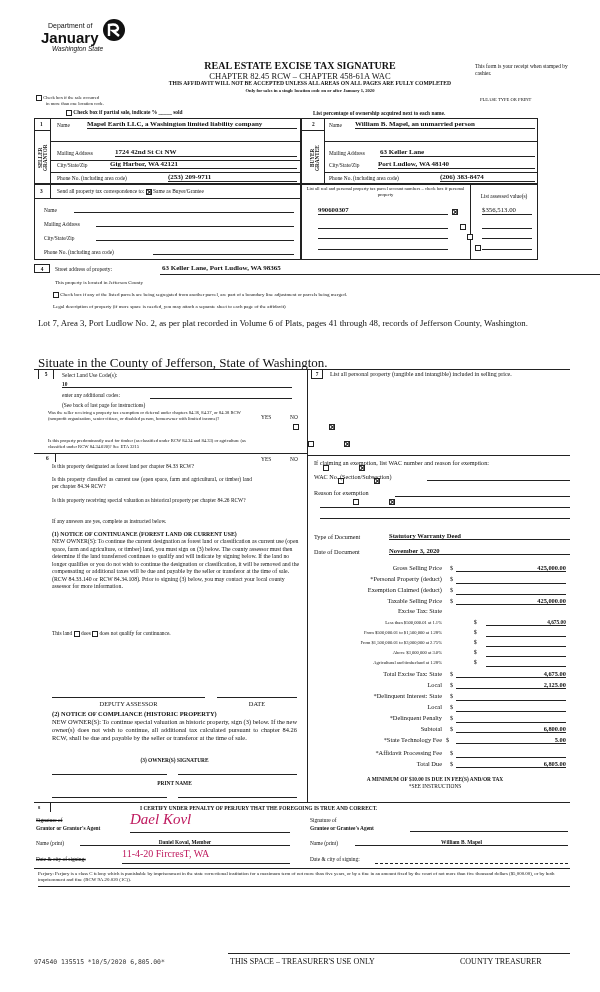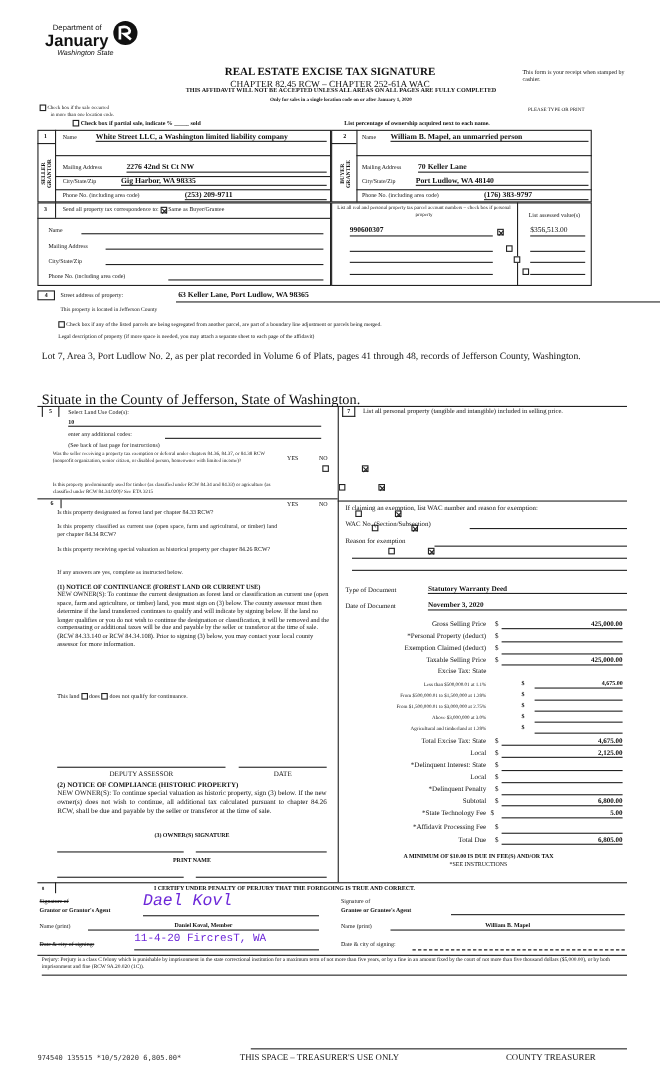--- a/index.html
+++ b/index.html
@@ -16,40 +16,40 @@
   .vline { position: absolute; border-left: 0.8px solid #222; }
   .hline { position: absolute; border-top: 0.8px solid #222; }
   .sm { font-size: 5.4px; }
   .xs { font-size: 4.6px; }
   .md { font-size: 6.4px; }
   .lg { font-size: 8.6px; }
   .val { font-weight: bold; font-size: 7px; }
   .sidelabel { position: absolute; writing-mode: vertical-rl; transform: rotate(180deg); font-size: 5.2px; text-align: center; line-height: 1; }
   .right { text-align: right; }
   .center { text-align: center; }
-  .hand { font-family: Liberation Mono, monospace; font-style: italic; font-size: 12px; color: #6d28d9; }
+  .hand { font-family: Liberation Serif, serif; font-style: italic; font-size: 12px; color: #be185d; }
 </style>
 </head>
 <body>
 
 
 
 
 <div class="abs" style="left:36px;top:14px;width:100px;height:42px;">
   <div class="abs" style="left:12px;top:8px;font-family:'Liberation Sans',sans-serif;font-size:7px;">Department of</div>
   <div class="abs" style="left:5px;top:16px;font-family:'Liberation Sans',sans-serif;font-size:15px;font-weight:bold;line-height:1;">January</div>
   <div class="abs" style="left:16px;top:31px;font-family:'Liberation Sans',sans-serif;font-size:6.5px;font-style:italic;">Washington State</div>
   <svg class="abs" style="left:66px;top:4px;" width="24" height="24" viewBox="0 0 24 24">
     <circle cx="12" cy="12" r="11" fill="#111"></circle>
     <path d="M7 18 L7 7 Q15 5 16 10 Q16 13 11 13 L17 18" stroke="#fff" stroke-width="2.4" fill="none"></path>
   </svg>
 </div>
 
 <div class="abs center b" style="left:150px;top:60px;width:300px;font-size:10px;">REAL ESTATE EXCISE TAX SIGNATURE</div>
-<div class="abs center" style="left:150px;top:71px;width:300px;font-size:8.5px;">CHAPTER 82.45 RCW – CHAPTER 252-61A WAC</div>
+<div class="abs center" style="left:150px;top:71px;width:300px;font-size:8.5px;">CHAPTER 82.45 RCW – CHAPTER 458-61A WAC</div>
 <div class="abs center b" style="left:100px;top:80px;width:420px;font-size:5.6px;">THIS AFFIDAVIT WILL NOT BE ACCEPTED UNLESS ALL AREAS ON ALL PAGES ARE FULLY COMPLETED</div>
 <div class="abs center b xs" style="left:150px;top:88px;width:320px;">Only for sales in a single location code on or after January 1, 2020</div>
 <div class="abs sm" style="left:475px;top:63px;width:110px;line-height:1.3;">This form is your receipt when stamped by cashier.</div>
 <div class="abs xs" style="left:480px;top:97px;">PLEASE TYPE OR PRINT</div>
 
 <div class="abs xs" style="left:36px;top:95px;line-height:1.2;">
   <span class="cb"></span>
   <span>Check box if the sale occurred</span><br>
   <span style="padding-left:10px;">in more than one location code.</span>
 </div>
@@ -65,43 +65,43 @@
 
 
 <div class="vline" style="left:50px;top:118px;height:66px;"></div>
 <div class="abs b sm" style="left:40px;top:121px;">1</div>
 <div class="sidelabel b" style="left:38px;top:138px;width:10px;height:40px;">SELLER GRANTOR</div>
 <div class="hline" style="left:34px;top:130px;width:16px;"></div>
 <div class="hline" style="left:50px;top:141px;width:251px;"></div>
 <div class="hline" style="left:50px;top:160px;width:251px;"></div>
 <div class="hline" style="left:50px;top:172px;width:251px;"></div>
 <div class="abs sm" style="left:57px;top:122px;">Name</div>
-<div class="abs val" style="left:87px;top:120px;width:210px;border-bottom:0.8px solid #222;">White Street LLC, a Washington limited liability company</div>
+<div class="abs val" style="left:87px;top:120px;width:210px;border-bottom:0.8px solid #222;">Mapel Earth LLC, a Washington limited liability company</div>
 <div class="abs sm" style="left:57px;top:150px;">Mailing Address</div>
-<div class="abs val" style="left:115px;top:148px;width:182px;border-bottom:0.8px solid #222;">2276 42nd St Ct NW</div>
+<div class="abs val" style="left:115px;top:148px;width:182px;border-bottom:0.8px solid #222;">1724 42nd St Ct NW</div>
 <div class="abs sm" style="left:57px;top:162px;">City/State/Zip</div>
-<div class="abs val" style="left:110px;top:160px;width:187px;border-bottom:0.8px solid #222;">Gig Harbor, WA 98335</div>
+<div class="abs val" style="left:110px;top:160px;width:187px;border-bottom:0.8px solid #222;">Gig Harbor, WA 42121</div>
 <div class="abs sm" style="left:57px;top:175px;">Phone No. (including area code)</div>
 <div class="abs val" style="left:168px;top:173px;width:129px;border-bottom:0.8px solid #222;">(253) 209-9711</div>
 
 
 <div class="vline" style="left:324px;top:118px;height:66px;"></div>
 <div class="abs b sm" style="left:312px;top:121px;">2</div>
 <div class="sidelabel b" style="left:310px;top:138px;width:12px;height:40px;">BUYER GRANTEE</div>
 <div class="hline" style="left:301px;top:130px;width:23px;"></div>
 <div class="hline" style="left:324px;top:141px;width:214px;"></div>
 <div class="hline" style="left:324px;top:172px;width:214px;"></div>
 <div class="abs sm" style="left:329px;top:122px;">Name</div>
 <div class="abs val" style="left:355px;top:120px;width:180px;border-bottom:0.8px solid #222;">William B. Mapel, an unmarried person</div>
 <div class="abs sm" style="left:329px;top:150px;">Mailing Address</div>
-<div class="abs val" style="left:380px;top:148px;width:155px;border-bottom:0.8px solid #222;">70 Keller Lane</div>
+<div class="abs val" style="left:380px;top:148px;width:155px;border-bottom:0.8px solid #222;">63 Keller Lane</div>
 <div class="abs sm" style="left:329px;top:162px;">City/State/Zip</div>
 <div class="abs val" style="left:378px;top:160px;width:157px;border-bottom:0.8px solid #222;">Port Ludlow, WA  48140</div>
 <div class="abs sm" style="left:329px;top:175px;">Phone No. (including area code)</div>
-<div class="abs val" style="left:440px;top:173px;width:95px;border-bottom:0.8px solid #222;">(176) 383-9797</div>
+<div class="abs val" style="left:440px;top:173px;width:95px;border-bottom:0.8px solid #222;">(206) 383-8474</div>
 
 
 <div class="box" style="left:34px;top:184px;width:267px;height:76px;"></div>
 <div class="box" style="left:301px;top:184px;width:237px;height:76px;"></div>
 <div class="hline" style="left:34px;top:198px;width:267px;"></div>
 <div class="vline" style="left:50px;top:184px;height:14px;"></div>
 <div class="abs b sm" style="left:40px;top:188px;">3</div>
 <div class="abs sm" style="left:57px;top:188px;">
   <span>Send all property tax correspondence to:</span>
   <span class="cb x"></span>
@@ -330,17 +330,17 @@
 <div class="abs sm" style="left:310px;top:856px;">Date &amp; city of signing:</div>
 <div class="line" style="left:375px;top:863px;width:193px;border-bottom-style:dashed;"></div>
 
 <div class="hline" style="left:34px;top:868px;width:536px;"></div>
 <div class="abs xs" style="left:38px;top:871px;width:530px;line-height:1.3;font-size:4.9px;">Perjury: Perjury is a class C felony which is punishable by imprisonment in the state correctional institution for a maximum term of not more than five years, or by a fine in an amount fixed by the court of not more than five thousand dollars ($5,000.00), or by both imprisonment and fine (RCW 9A.20.020 (1C)).</div>
 <div class="hline" style="left:38px;top:886px;width:532px;"></div>
 
 
 <div class="hline" style="left:228px;top:953px;width:342px;"></div>
 <div class="abs" style="left:34px;top:958px;font-family:'DejaVu Sans Mono',monospace;font-size:6.4px;color:#333;">974540 135515 *10/5/2020 6,805.00*</div>
-<div class="abs" style="left:218px;top:957px;font-size:8px;">THIS SPACE – TREASURER'S USE ONLY</div>
+<div class="abs" style="left:230px;top:957px;font-size:8px;">THIS SPACE – TREASURER'S USE ONLY</div>
 <div class="abs" style="left:460px;top:957px;font-size:8px;">COUNTY TREASURER</div>
 
 
 
 
 </body></html>

